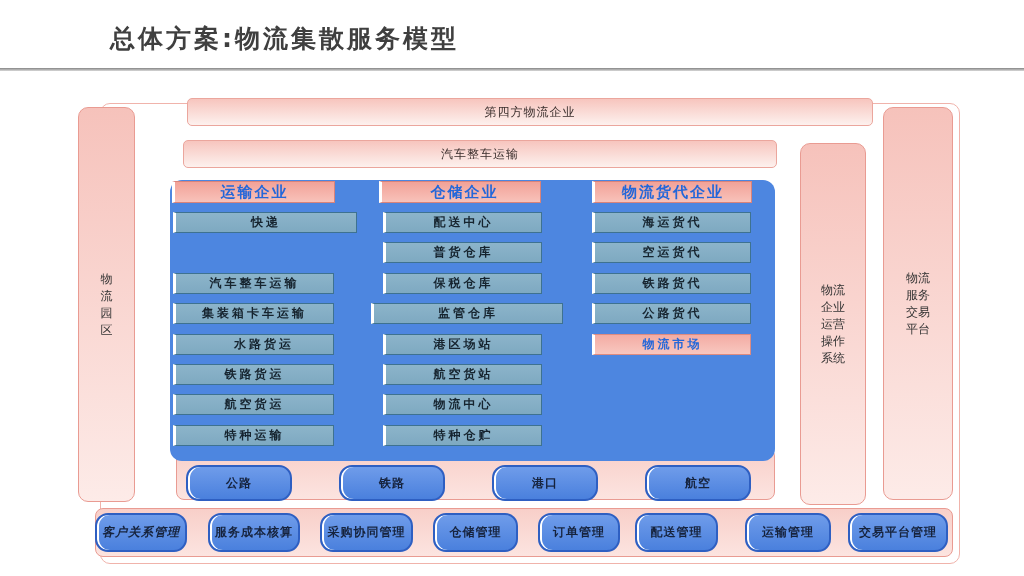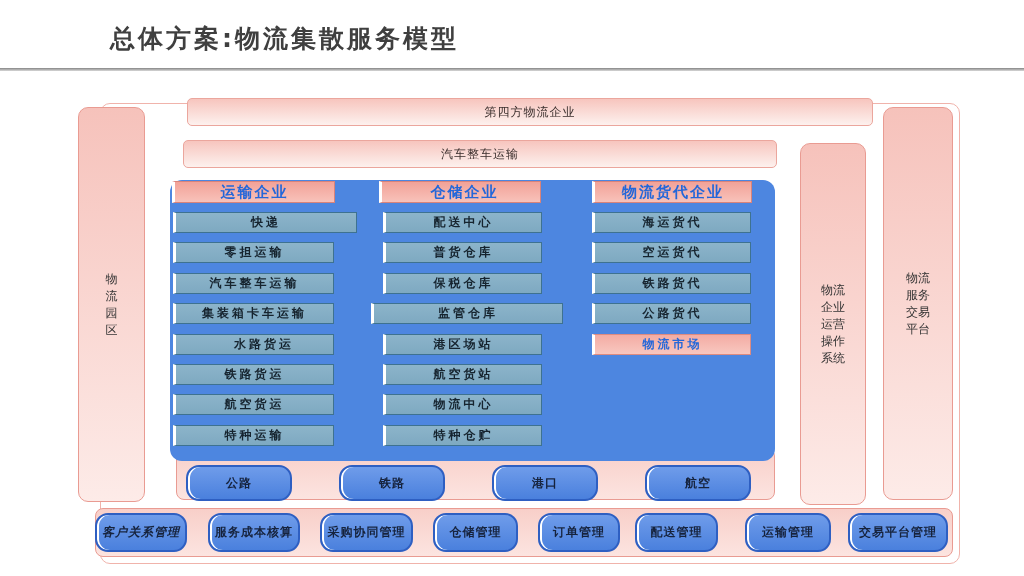--- a/index.html
+++ b/index.html
@@ -58,41 +58,40 @@
 </head>
 <body>
 
 <div class="stage">
 
   <div class="slide-title">总体方案:物流集散服务模型</div>
   <div class="title-rule"></div>
 
   <div class="outer-frame"></div>
 
-  <div class="vbar" style="left:78px; top:107px; width:67px; height:395px;">
+  <div class="vbar" style="left:78px; top:107px; width:57px; height:395px;">
     <div class="vtext w1">物流园区</div>
   </div>
 
   <div class="pill" style="left:187px; top:98px; width:686px; height:28px;">
     <span>第四方物流企业</span>
   </div>
   <div class="pill" style="left:183px; top:140px; width:594px; height:28px;">
     <span>汽车整车运输</span>
   </div>
 
   <div class="pink-strip" style="left:176px; top:448px; width:599px; height:52px;"></div>
 
   <div class="blue-panel"></div>
 
   <div class="col-hdr" style="left:172px; top:181px; width:163px;">运输企业</div>
   <div class="col-hdr" style="left:379px; top:181px; width:162px;padding-left:7px;">仓储企业</div>
   <div class="col-hdr" style="left:592px; top:181px; width:160px;">物流货代企业</div>
 
   <div class="item" style="left:173px; top:212px; width:184px;">快递</div>
-  <div class="item" style="left:173px; top:242px; width:161px;">零担运输</div>
   <div class="item" style="left:173px; top:273px; width:161px;">汽车整车运输</div>
   <div class="item" style="left:173px; top:303px; width:161px;">集装箱卡车运输</div>
   <div class="item" style="left:173px; top:334px; width:161px;padding-left:19px;">水路货运</div>
   <div class="item" style="left:173px; top:364px; width:161px;">铁路货运</div>
   <div class="item" style="left:173px; top:394px; width:161px;">航空货运</div>
   <div class="item" style="left:173px; top:425px; width:161px;">特种运输</div>
 
   <div class="item" style="left:383px; top:212px; width:159px;">配送中心</div>
   <div class="item" style="left:383px; top:242px; width:159px;">普货仓库</div>
   <div class="item" style="left:383px; top:273px; width:159px;">保税仓库</div>

